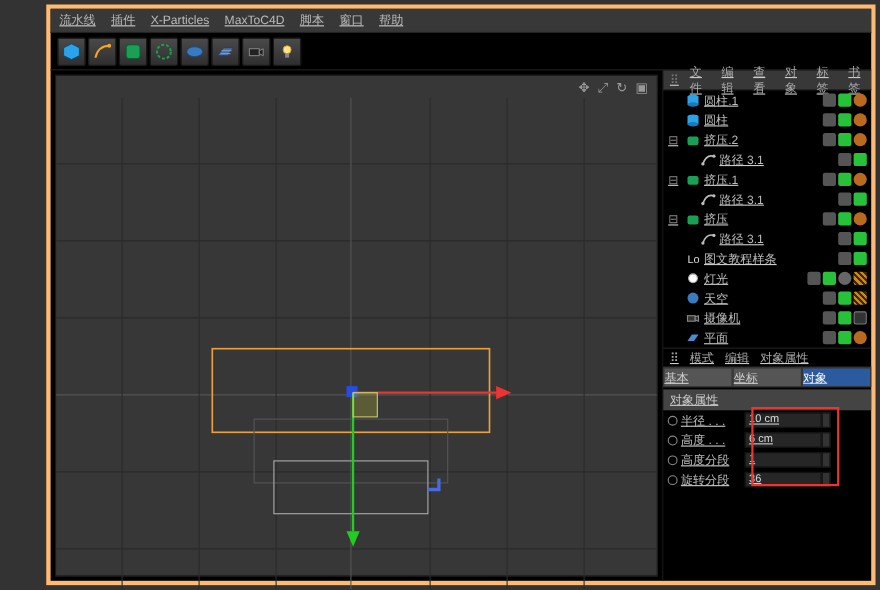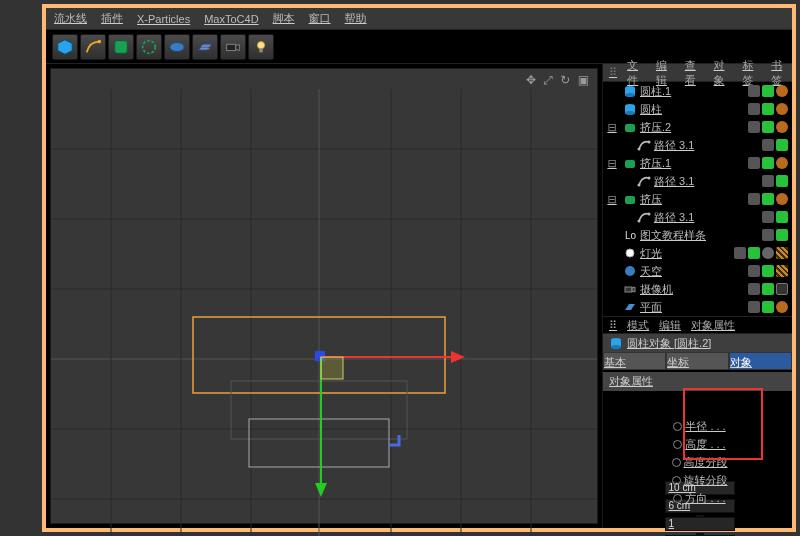--- a/index.html
+++ b/index.html
@@ -33,21 +33,21 @@
 .tag.dotg { background: #666; border-radius: 50%; }
 .tag.striped { background: repeating-linear-gradient(45deg,#c88a1a,#c88a1a 2px,#3a2a0a 2px,#3a2a0a 4px); }
 .tag.no { background: #333; border:1px solid #777; position:relative; }
 .attr-tabs { height: 18px; display: flex; align-items: center; padding-left: 6px; gap: 10px; color: #aaa; border-top: 1px solid #222; border-bottom: 1px solid #222; }
 .attr-head { height: 18px; display: flex; align-items: center; padding-left: 6px; gap: 4px; background: #3e3e3e; }
 .attr-sub { height: 18px; display: flex; }
 .attr-sub div { flex: 1; text-align: left; line-height: 18px; background: #555; border: 1px solid #333; color: #ccc; }
 .attr-sub div.active { background: #2b5b9e; color: #fff; }
 .attr-section { padding: 2px 0; }
 .attr-title { background: #444; padding: 2px 6px; color: #ccc; }
-.attr-row { display: flex; align-items: center; height: 18px; padding-left: 4px; gap: 20px; flex-direction: column; }
+.attr-row { display: flex; align-items: center; height: 18px; padding-left: 4px; gap: 0; }
 .attr-row .lab { flex: 0 0 70px; color: #bbb; display:flex; align-items:center; gap:3px;}
 .radio { width: 9px; height: 9px; border: 1px solid #888; border-radius: 50%; display:inline-block; }
 .field { width: 70px; height: 14px; background: #262626; border: 1px solid #111; color: #ddd; padding-left: 3px; font-size: 10px; line-height: 12px; }
 .redbox { position: absolute; border: 2px solid #e33; pointer-events: none; }
 .spin { width: 8px; height: 14px; background: #333; border:1px solid #111; }
 </style>
 </head>
 <body>
 
 <div class="frame">
@@ -360,30 +360,20 @@
               <span class="tag dot"></span>
             </span>
           </div>
         </div>
 
       <div class="attr-tabs">
         <span class="grip">⠿</span>
         <span>模式</span>
         <span>编辑</span>
         <span>对象属性</span>
-      </div>
-      <div class="attr-head">
-        <span class="om-ico">
-            <svg width="14" height="14">
-              <ellipse cx="7" cy="4" rx="5" ry="2" fill="#2aa3e8"></ellipse>
-              <rect x="2" y="4" width="10" height="7" fill="#2aa3e8"></rect>
-              <ellipse cx="7" cy="11" rx="5" ry="2" fill="#1a7ab8"></ellipse>
-            </svg>
-          </span>
-        <span>圆柱对象 [圆柱.2]</span>
       </div>
       <div class="attr-sub">
         <div>基本</div>
         <div>坐标</div>
         <div class="active">对象</div>
       </div>
       <div class="attr-section" style="position:relative">
         <div class="attr-title">对象属性</div>
         <div id="attrs">
             <div class="attr-row">
@@ -399,23 +389,18 @@
             <div class="attr-row">
               <span class="lab"><span class="radio"></span>高度分段</span>
               <div class="field">1</div>
               <div class="spin"></div>
             </div>
             <div class="attr-row">
               <span class="lab"><span class="radio"></span>旋转分段</span>
               <div class="field">36</div>
               <div class="spin"></div>
             </div>
-            <div class="attr-row">
-              <span class="lab"><span class="radio"></span>方向 . . .</span>
-              <div class="field">+Y</div>
-              <div class="spin"></div>
-            </div>
           </div>
         <div class="redbox" style="left:80px; top:18px; width:80px; height:72px;"></div>
       </div>
     </div>
   </div>
 </div>
 
 </body></html>

